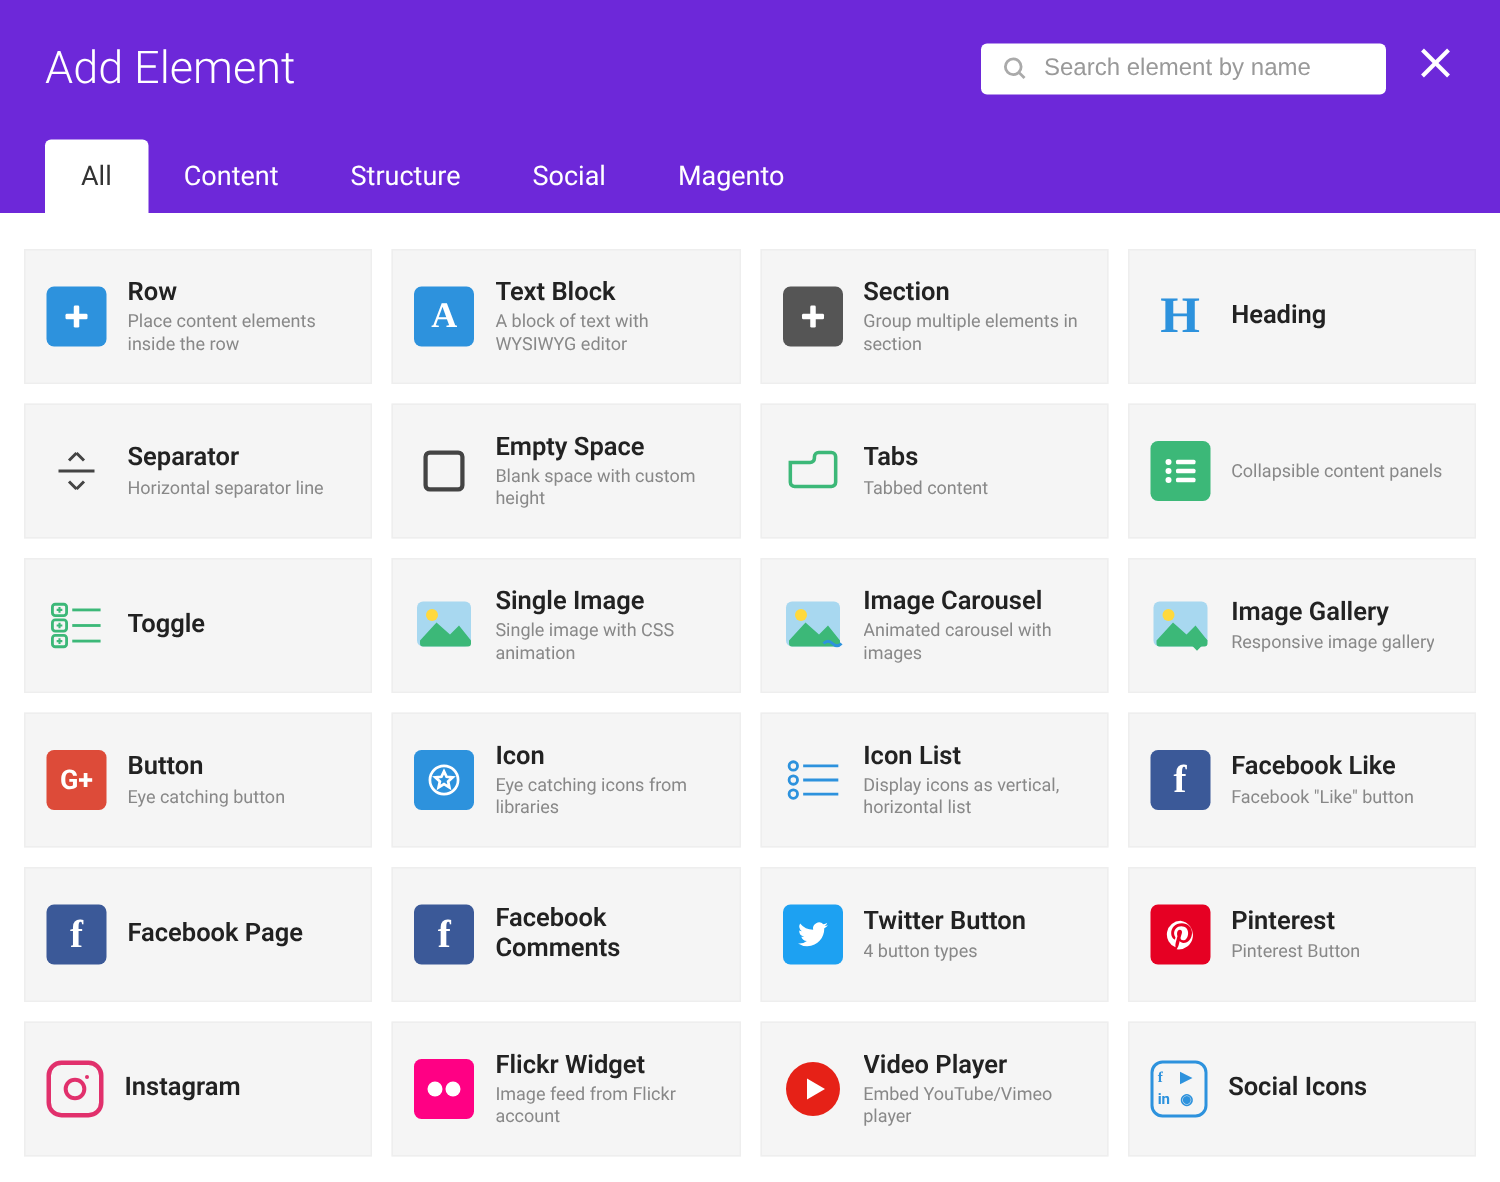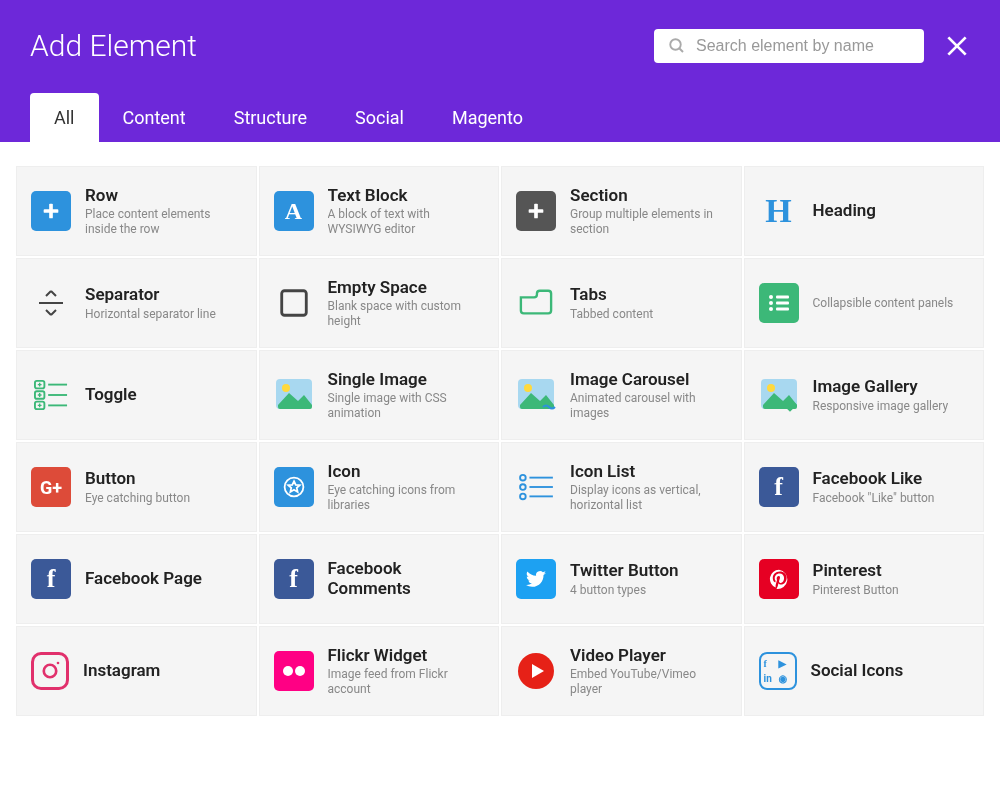--- a/index.html
+++ b/index.html
@@ -1,33 +1,33 @@
 <!DOCTYPE html>
 <html><head>
 <meta charset="utf-8">
 <style>
 * { box-sizing: border-box; margin: 0; padding: 0; }
 body { font-family: -apple-system, BlinkMacSystemFont, "Segoe UI", Roboto, Helvetica, Arial, sans-serif; background: #fff; width: 1000px; height: 788px; overflow: hidden; }
 
 .header { background: #6d28d9; padding: 28px 30px 0 30px; }
 .header-top { display: flex; align-items: center; justify-content: space-between; margin-bottom: 30px; }
 .title { color: #fff; font-size: 30px; font-weight: 300; }
-.header-right { display: flex; align-items: flex-end; gap: 20px; }
+.header-right { display: flex; align-items: flex-start; gap: 20px; }
 .search-box { background: #fff; border-radius: 4px; display: flex; align-items: center; padding: 8px 14px; width: 270px; }
 .search-box svg { flex-shrink: 0; margin-right: 10px; }
 .search-box input { border: none; outline: none; font-size: 16px; color: #444; width: 100%; background: transparent; }
 .search-box input::placeholder { color: #999; }
 .close-btn { cursor: pointer; }
 
 .tabs { display: flex; gap: 0; }
 .tab { color: #fff; font-size: 18px; padding: 14px 24px; cursor: pointer; border-radius: 4px 4px 0 0; }
 .tab.active { background: #fff; color: #333; }
 
 .content { padding: 24px 16px; }
-.grid { display: grid; grid-template-columns: repeat(4, 1fr); gap: 2px; }
+.grid { display: grid; grid-template-columns: repeat(4, 1fr); gap: 13px; }
 .card { background: #f5f5f5; display: flex; align-items: center; padding: 12px 14px; height: 90px; cursor: pointer; gap: 14px; border: 1px solid #eee; }
 .icon-box { width: 40px; height: 40px; flex-shrink: 0; display: flex; align-items: center; justify-content: center; border-radius: 5px; }
 .card-text { overflow: hidden; }
 .card-title { font-size: 17px; font-weight: 600; color: #222; line-height: 1.2; margin-bottom: 2px; }
 .card-desc { font-size: 12px; color: #888; line-height: 1.25; }
 </style>
 </head>
 <body>
 
 <div class="header">

